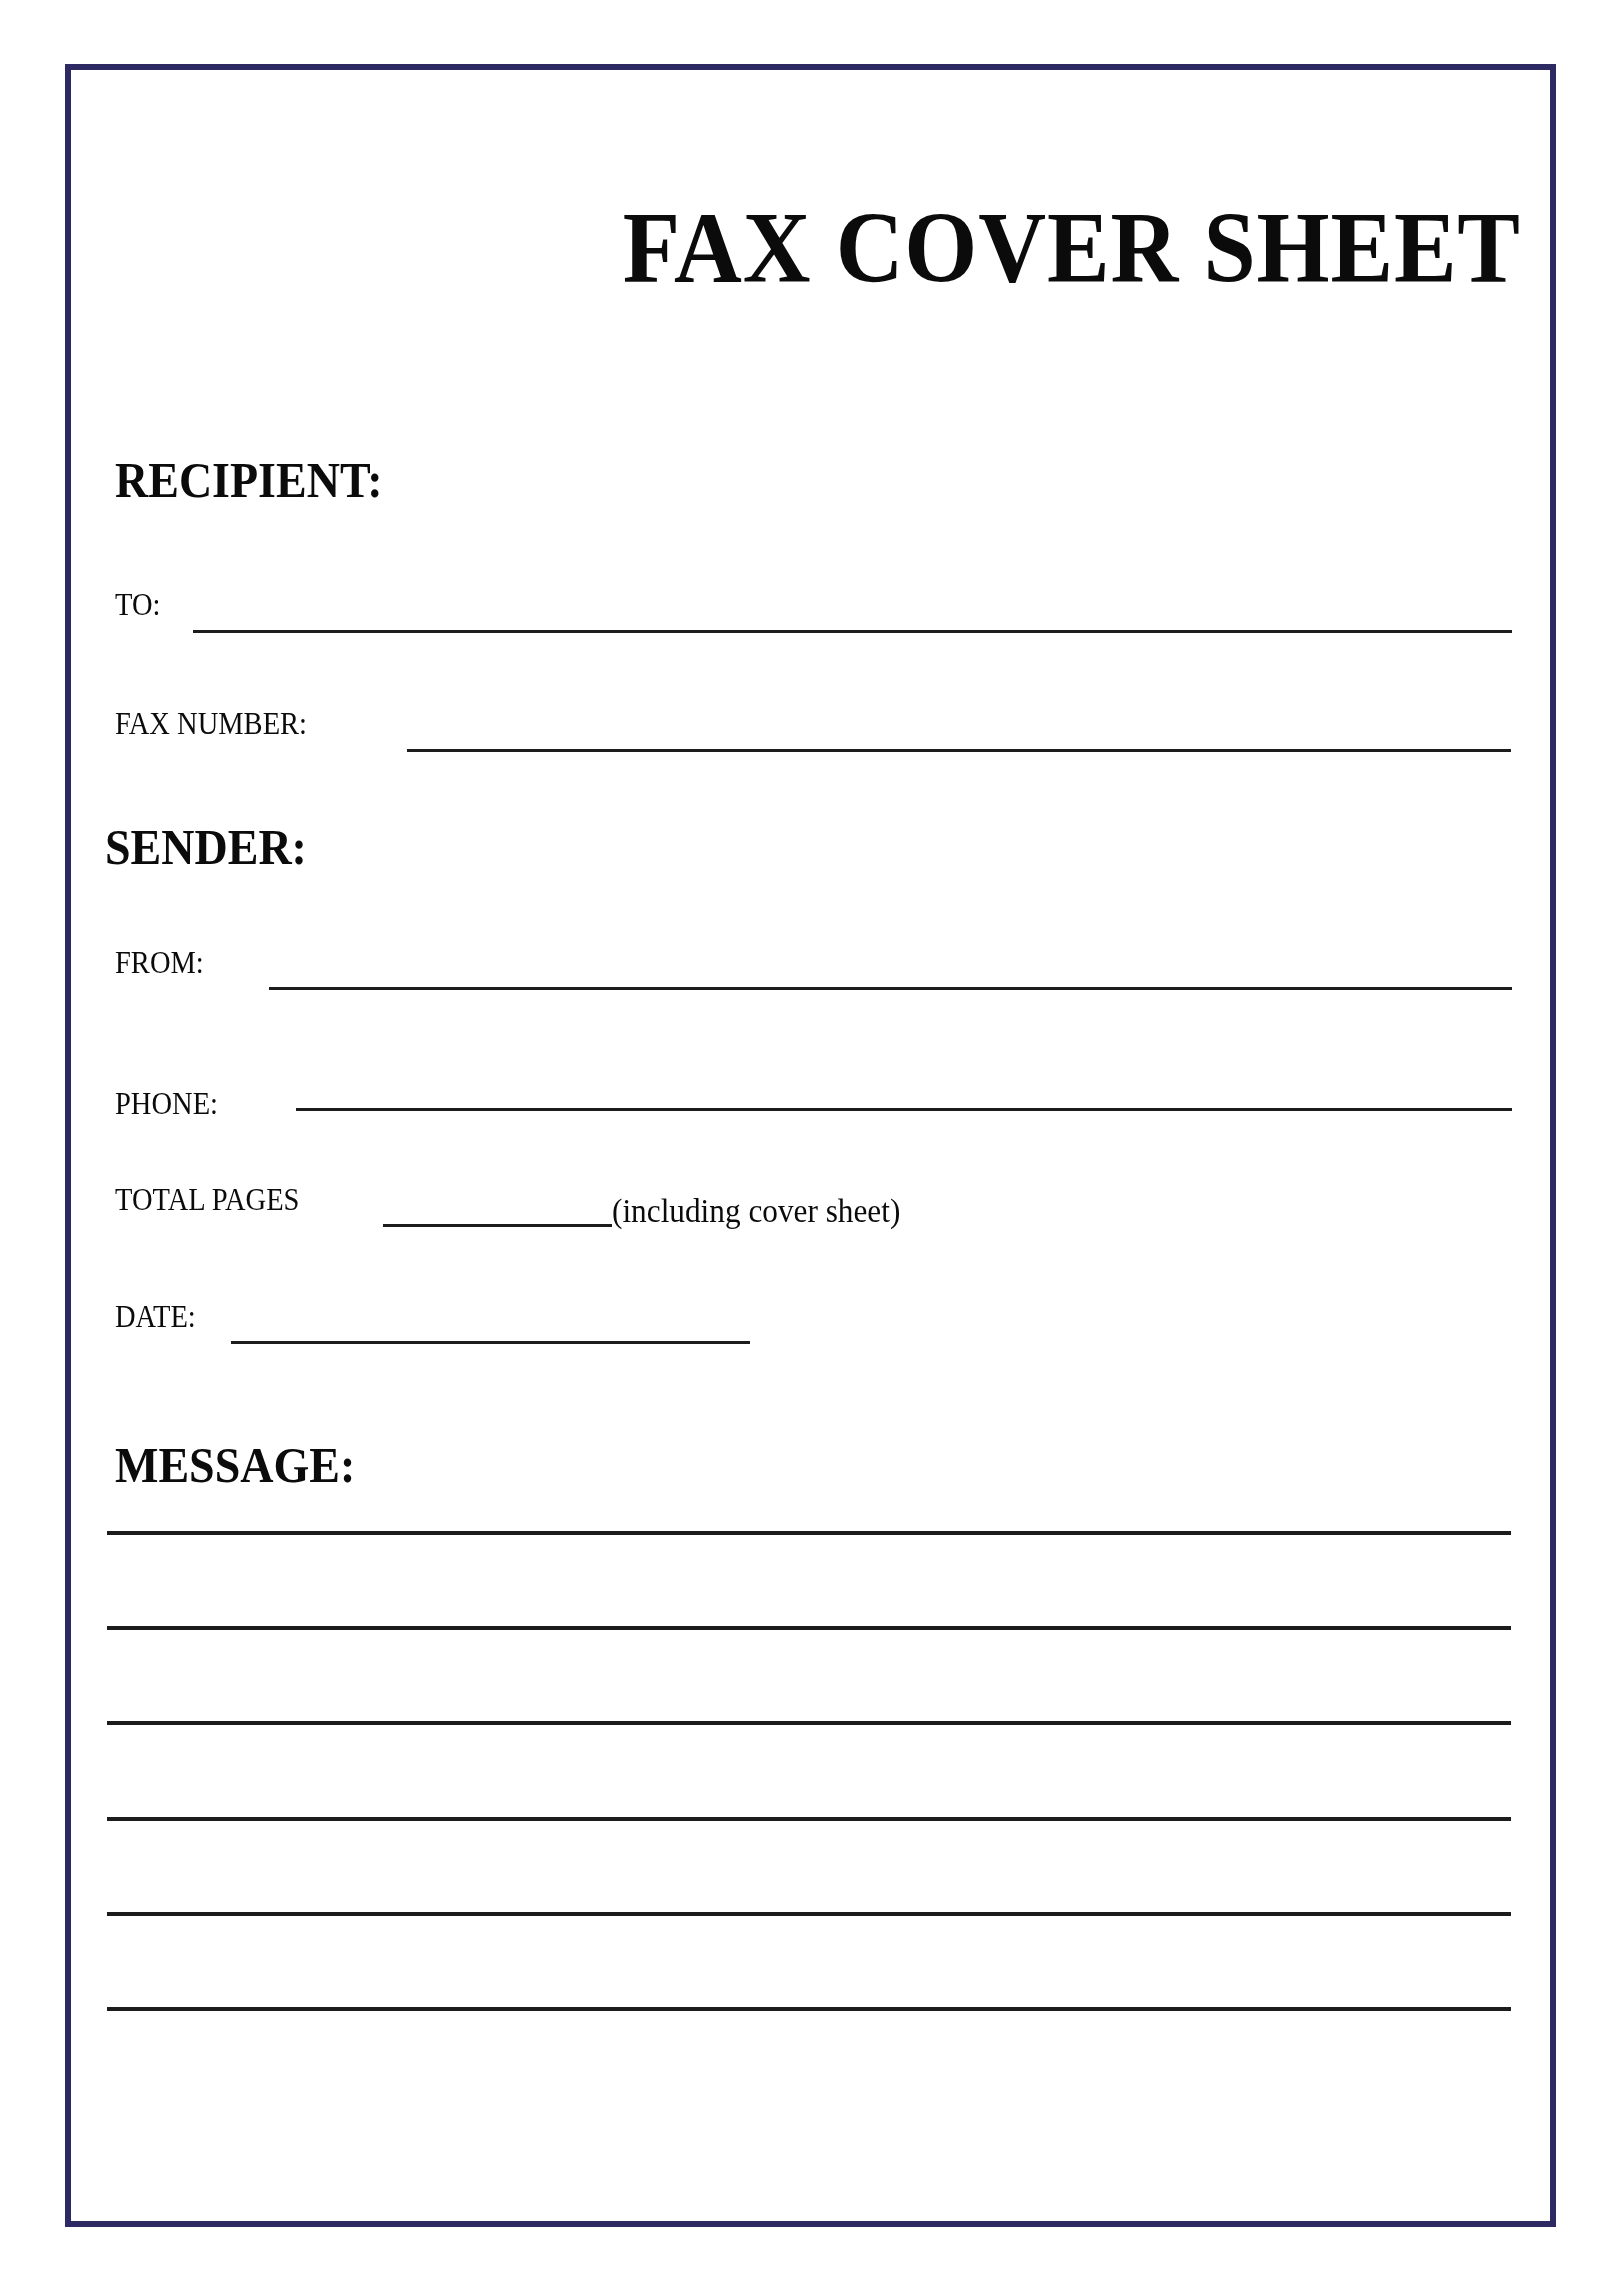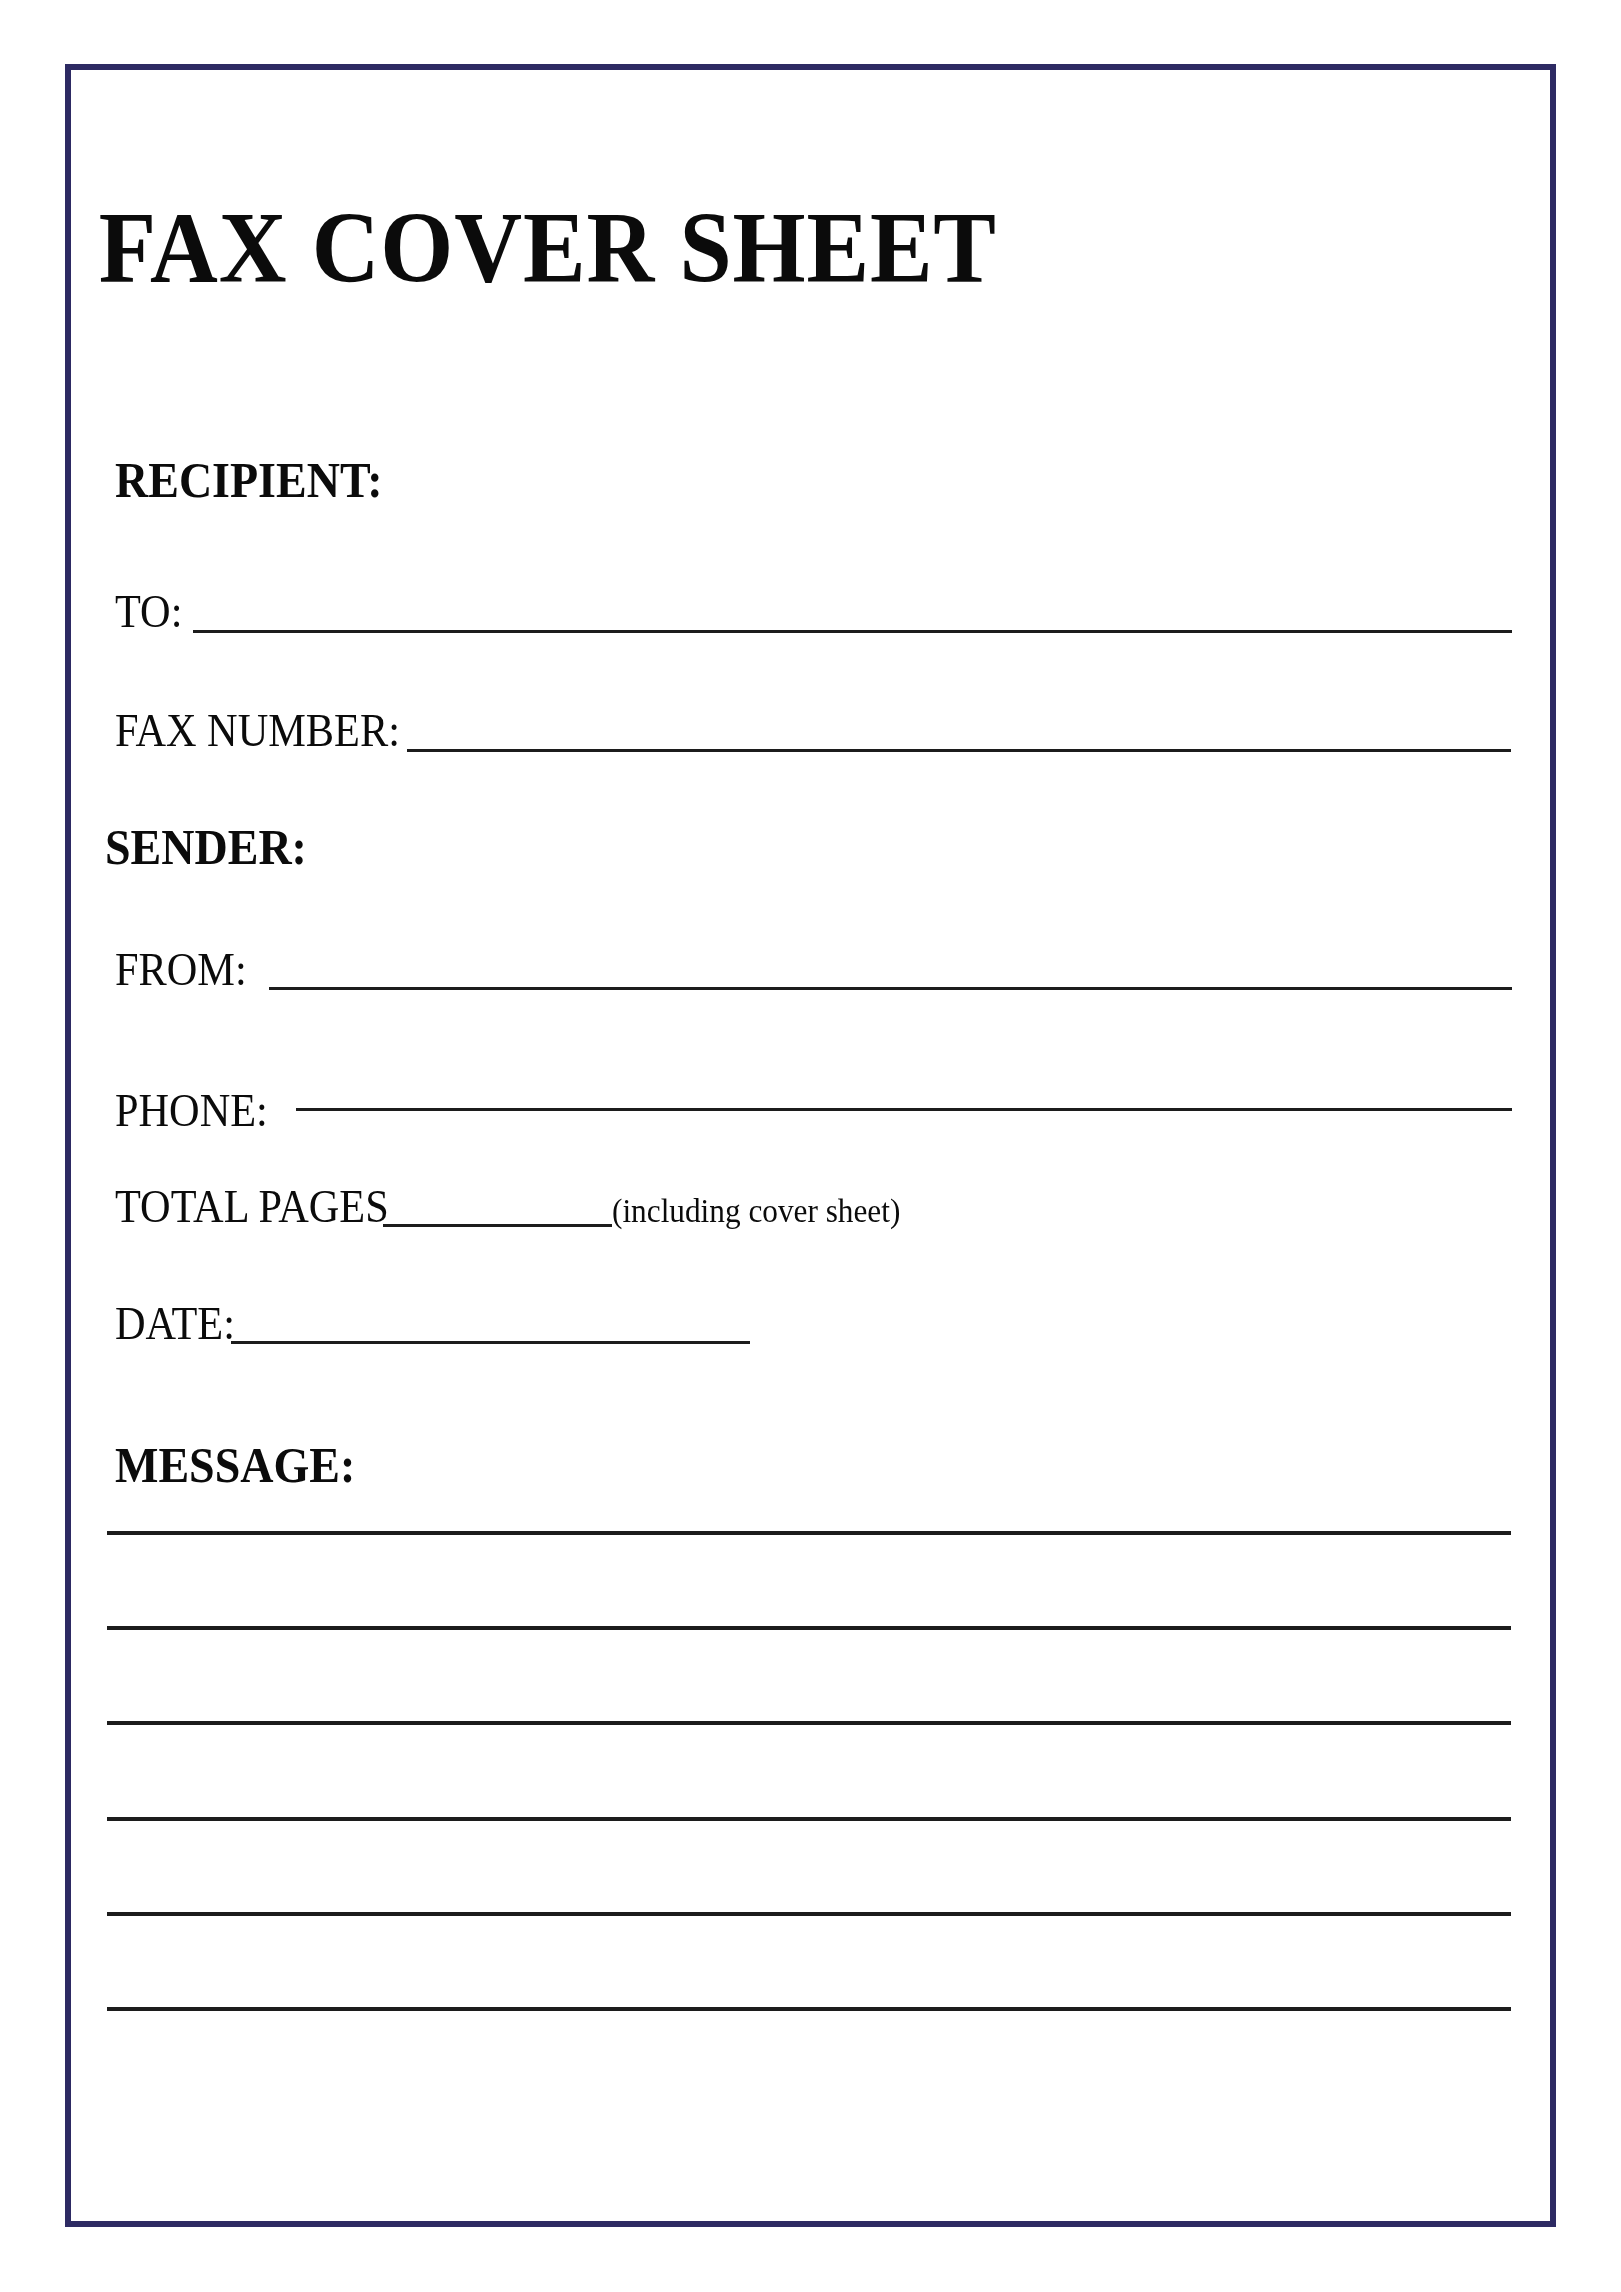--- a/index.html
+++ b/index.html
@@ -30,36 +30,36 @@
     display: inline-block;
     transform: scaleX(0.92);
     transform-origin: 0 50%;
     white-space: nowrap;
     line-height: 1;
   }
   .title-wrap {
     left: 65px;
     top: 190px;
     width: 1490px;
-    text-align: left;
+    text-align: right;
     font-size: 101px;
     font-weight: bold;
     letter-spacing: 0.9px;
   }
   .title-wrap .tx {
     transform: scaleX(0.93);
     transform-origin: 50% 50%;
   }
   .hd {
     font-size: 50px;
     font-weight: bold;
     line-height: 1;
   }
   .lbl {
-    font-size: 46px;
+    font-size: 31px;
     font-weight: normal;
     line-height: 1;
   }
   .small {
     font-size: 34px;
     line-height: 1;
   }
   .rule {
     position: absolute;
     height: 2.7px;

